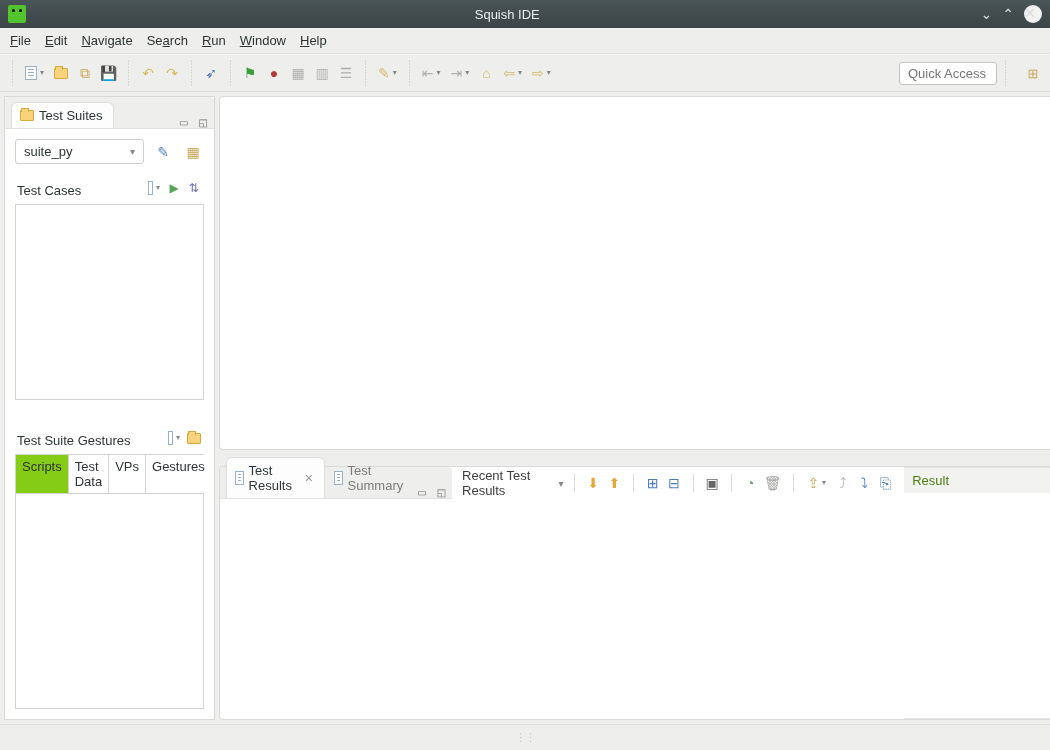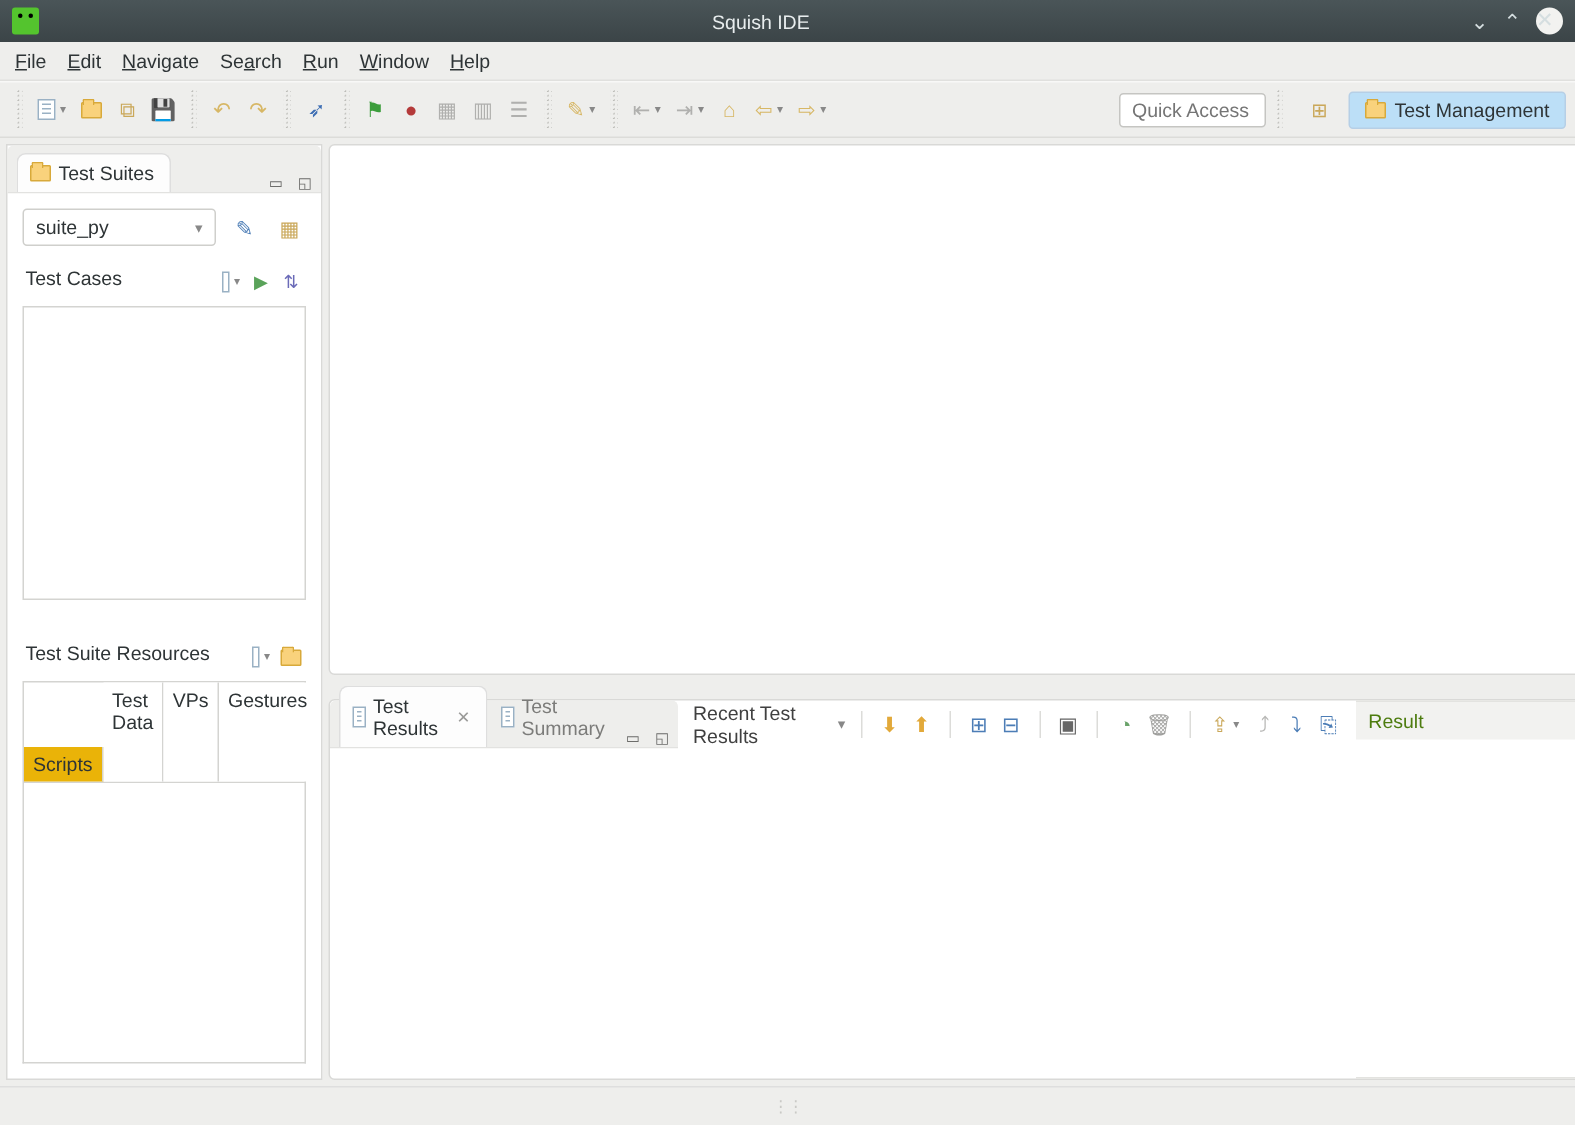--- a/index.html
+++ b/index.html
@@ -163,21 +163,21 @@
     border:1px solid #cfcfcc;
     border-radius:3px;
     background:#fff;
     padding:4px 8px;
     display:flex;align-items:center;justify-content:space-between;
     font-size:13px;
   }
   .select-suite .chev { color:#888;font-size:10px;}
   
   .section-head {
-    display:flex;align-items:flex-start;
+    display:flex;align-items:flex-end;
     padding:6px 10px 6px 12px;
     font-size:13px;
   }
   .section-head .grow { flex:1; }
   .section-head .tbtn { width:20px;height:20px;font-size:12px; }
 
   .listbox {
     margin:0 10px; height:196px;
     border:1px solid #d4d4d1;
     background:#fff;
@@ -192,21 +192,21 @@
     margin:0 10px;
     display:flex;
     border:1px solid #d4d4d1;
   }
   .mini-tabs div {
     padding:4px 6px;
     border-right:1px solid #d4d4d1;
     font-size:13px;
     background:#fff;
   }
-  .mini-tabs div:first-child { background:#eab308;margin-top:43px;}
+  .mini-tabs div:first-child { background:#84cc16;}
   .mini-tabs div:last-child { border-right:none;}
 
   .editorpane {
     flex:1;background:#fff;border:1px solid #d9d9d7;border-radius:4px;
     position:relative;
   }
   .editorpane .view-tabbar { border-radius:4px 4px 0 0;}
 
   .bottompane {
     height:254px;background:#fff;border:1px solid #d9d9d7;border-radius:4px;
@@ -291,24 +291,20 @@
   <div class="sep"></div>
   <div class="tbtn wide drop" style="color:#b0b0ae">⇤</div>
   <div class="tbtn wide drop" style="color:#b0b0ae">⇥</div>
   <div class="tbtn" style="color:#d7b765">⌂</div>
   <div class="tbtn wide drop" style="color:#d7b765">⇦</div>
   <div class="tbtn wide drop" style="color:#d7b765">⇨</div>
 
   <input class="quickaccess" placeholder="Quick Access" style="">
   <div class="sep"></div>
   <div class="persp-open" style="color:#caa85a">⊞</div>
-  <div class="persp-btn">
-    <span class="ico-folder"></span>
-    <span>Test Management</span>
-  </div>
 </div>
 
 <div class="workspace">
 
   <div class="leftpane">
     <div class="view-tabbar">
       <div class="view-tab">
         <span class="ico-folder"></span>
         <span>Test Suites</span>
       </div>
@@ -333,21 +329,21 @@
           <span class="ico-page"></span>
         </div>
       <div class="tbtn" style="color:#5aa35a">▶</div>
       <div class="tbtn" style="color:#6b6bb8">⇅</div>
     </div>
     <div class="listbox"></div>
 
     <div style="height:22px"></div>
 
     <div class="section-head">
-      <span class="grow">Test Suite Resources</span>
+      <span class="grow">Test Suite Gestures</span>
       <div class="tbtn wide drop">
           <span class="ico-page"></span>
         </div>
       <div class="tbtn">
           <span class="ico-folder"></span>
         </div>
     </div>
     <div class="mini-tabs">
       <div>Scripts</div>
       <div>Test Data</div>

